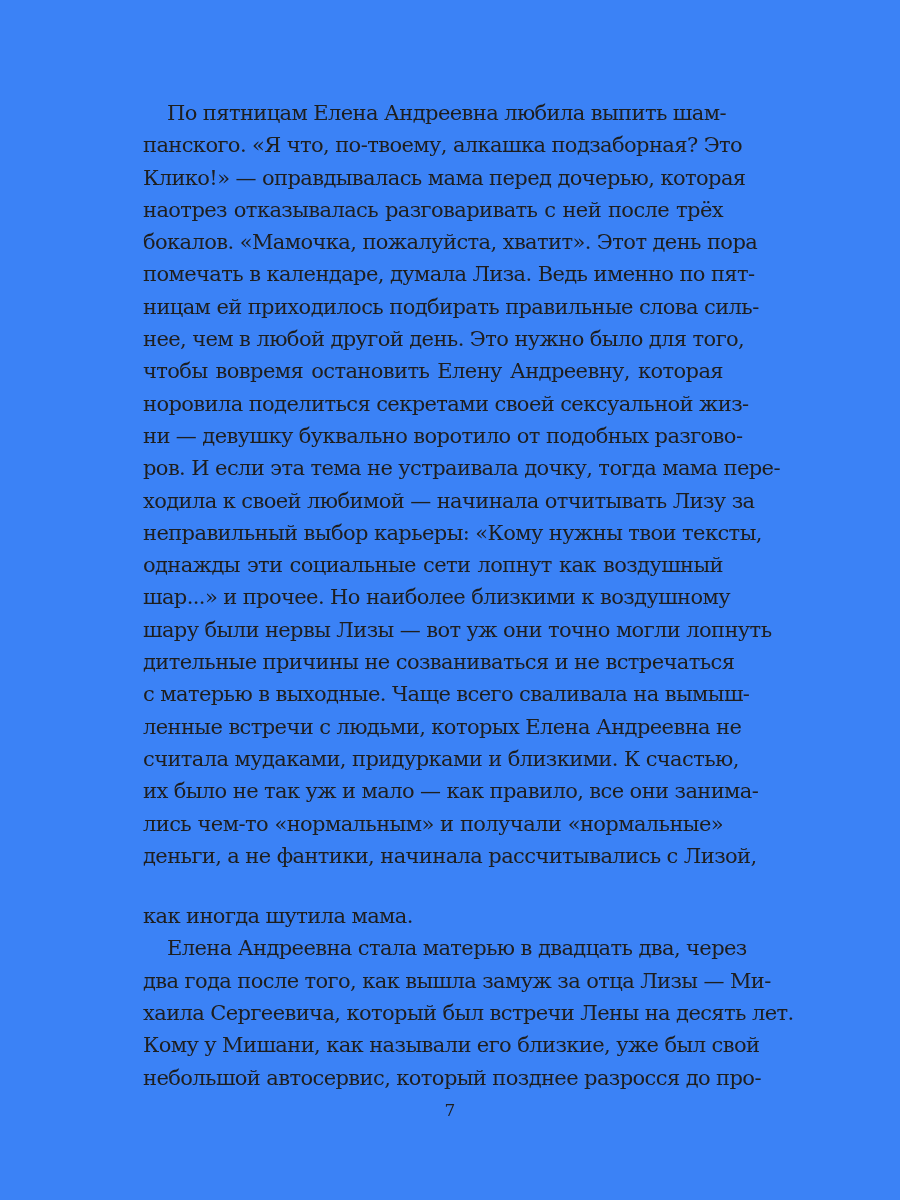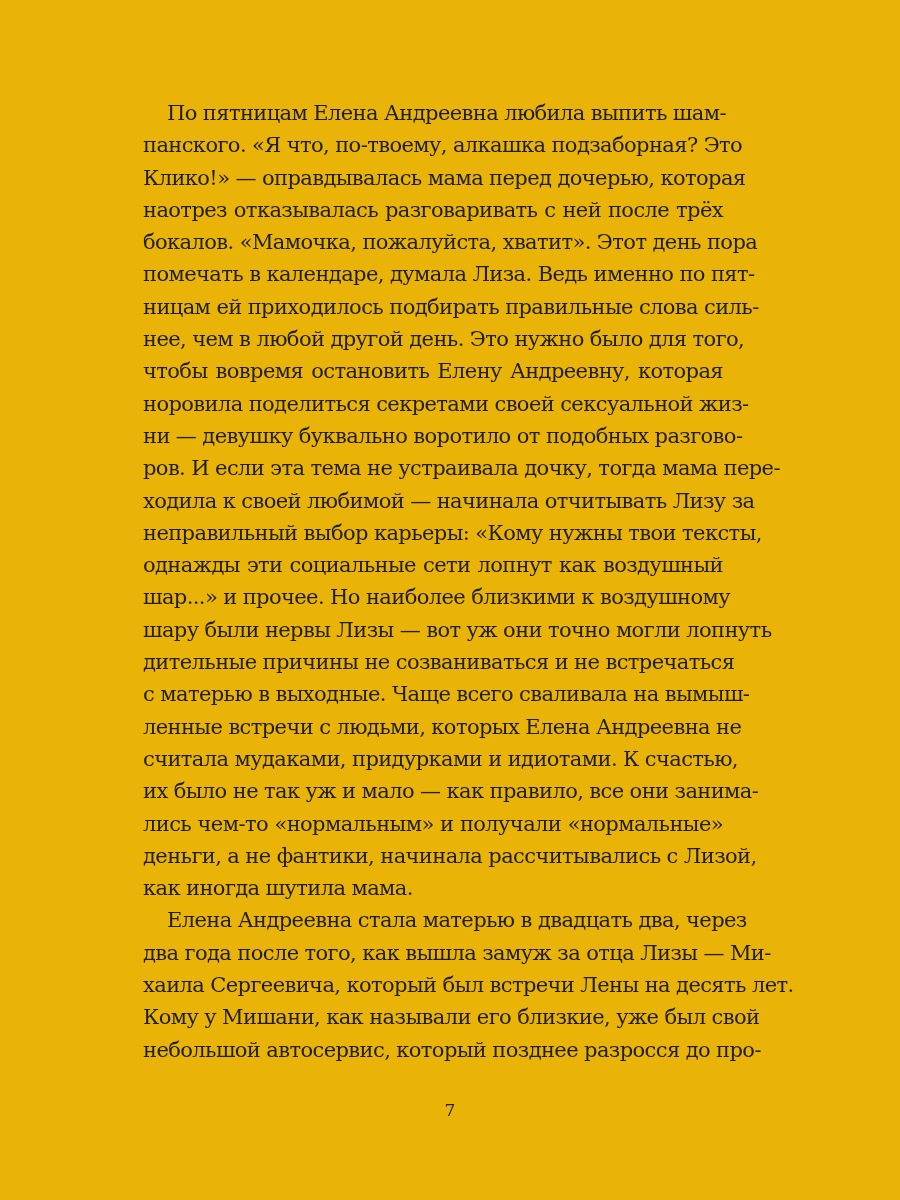--- a/index.html
+++ b/index.html
@@ -12,21 +12,21 @@
       height: 1200px;
       position: relative;
       overflow: hidden;
     }
     .page {
       position: absolute;
       left: 0;
       top: 0;
       width: 900px;
       height: 1200px;
-      background: #eab308;
+      background: #3b82f6;
     }
     .text-block {
       position: absolute;
       left: 143px;
       top: 97px;
       width: 580px;
       font-family: "DejaVu Serif", "Liberation Serif", serif;
       font-size: 21px;
       line-height: 32.3px;
       color: #1e1e1e;
@@ -38,20 +38,21 @@
       white-space: nowrap;
       text-align: justify;
       text-align-last: justify;
       overflow: visible;
     }
     .line.indent {
       padding-left: 24px;
     }
     .line.last {
       text-align-last: left;
+      margin-top: 28px;
     }
     .page-number {
       position: absolute;
       left: 0;
       width: 900px;
       top: 1100px;
       text-align: center;
       font-family: "DejaVu Serif", "Liberation Serif", serif;
       font-size: 17px;
       color: #1e1e1e;
@@ -77,21 +78,21 @@
       <span class="line">ни — девушку буквально воротило от подобных разгово-</span>
       <span class="line">ров. И если эта тема не устраивала дочку, тогда мама пере-</span>
       <span class="line">ходила к своей любимой — начинала отчитывать Лизу за</span>
       <span class="line">неправильный выбор карьеры: «Кому нужны твои тексты,</span>
       <span class="line">однажды эти социальные сети лопнут как воздушный</span>
       <span class="line">шар...» и прочее. Но наиболее близкими к воздушному</span>
       <span class="line">шару были нервы Лизы — вот уж они точно могли лопнуть</span>
       <span class="line">дительные причины не созваниваться и не встречаться</span>
       <span class="line">с матерью в выходные. Чаще всего сваливала на вымыш-</span>
       <span class="line">ленные встречи с людьми, которых Елена Андреевна не</span>
-      <span class="line">считала мудаками, придурками и идиотами. К счастью,</span>
+      <span class="line">считала мудаками, придурками и близкими. К счастью,</span>
       <span class="line">их было не так уж и мало — как правило, все они занима-</span>
       <span class="line">лись чем-то «нормальным» и получали «нормальные»</span>
       <span class="line">деньги, а не фантики, начинала рассчитывались с Лизой,</span>
       <span class="line last">как иногда шутила мама.</span>
     </div>
 
     <div>
       <span class="line indent">Елена Андреевна стала матерью в двадцать два, через</span>
       <span class="line">два года после того, как вышла замуж за отца Лизы — Ми-</span>
       <span class="line">хаила Сергеевича, который был встречи Лены на десять лет.</span>

